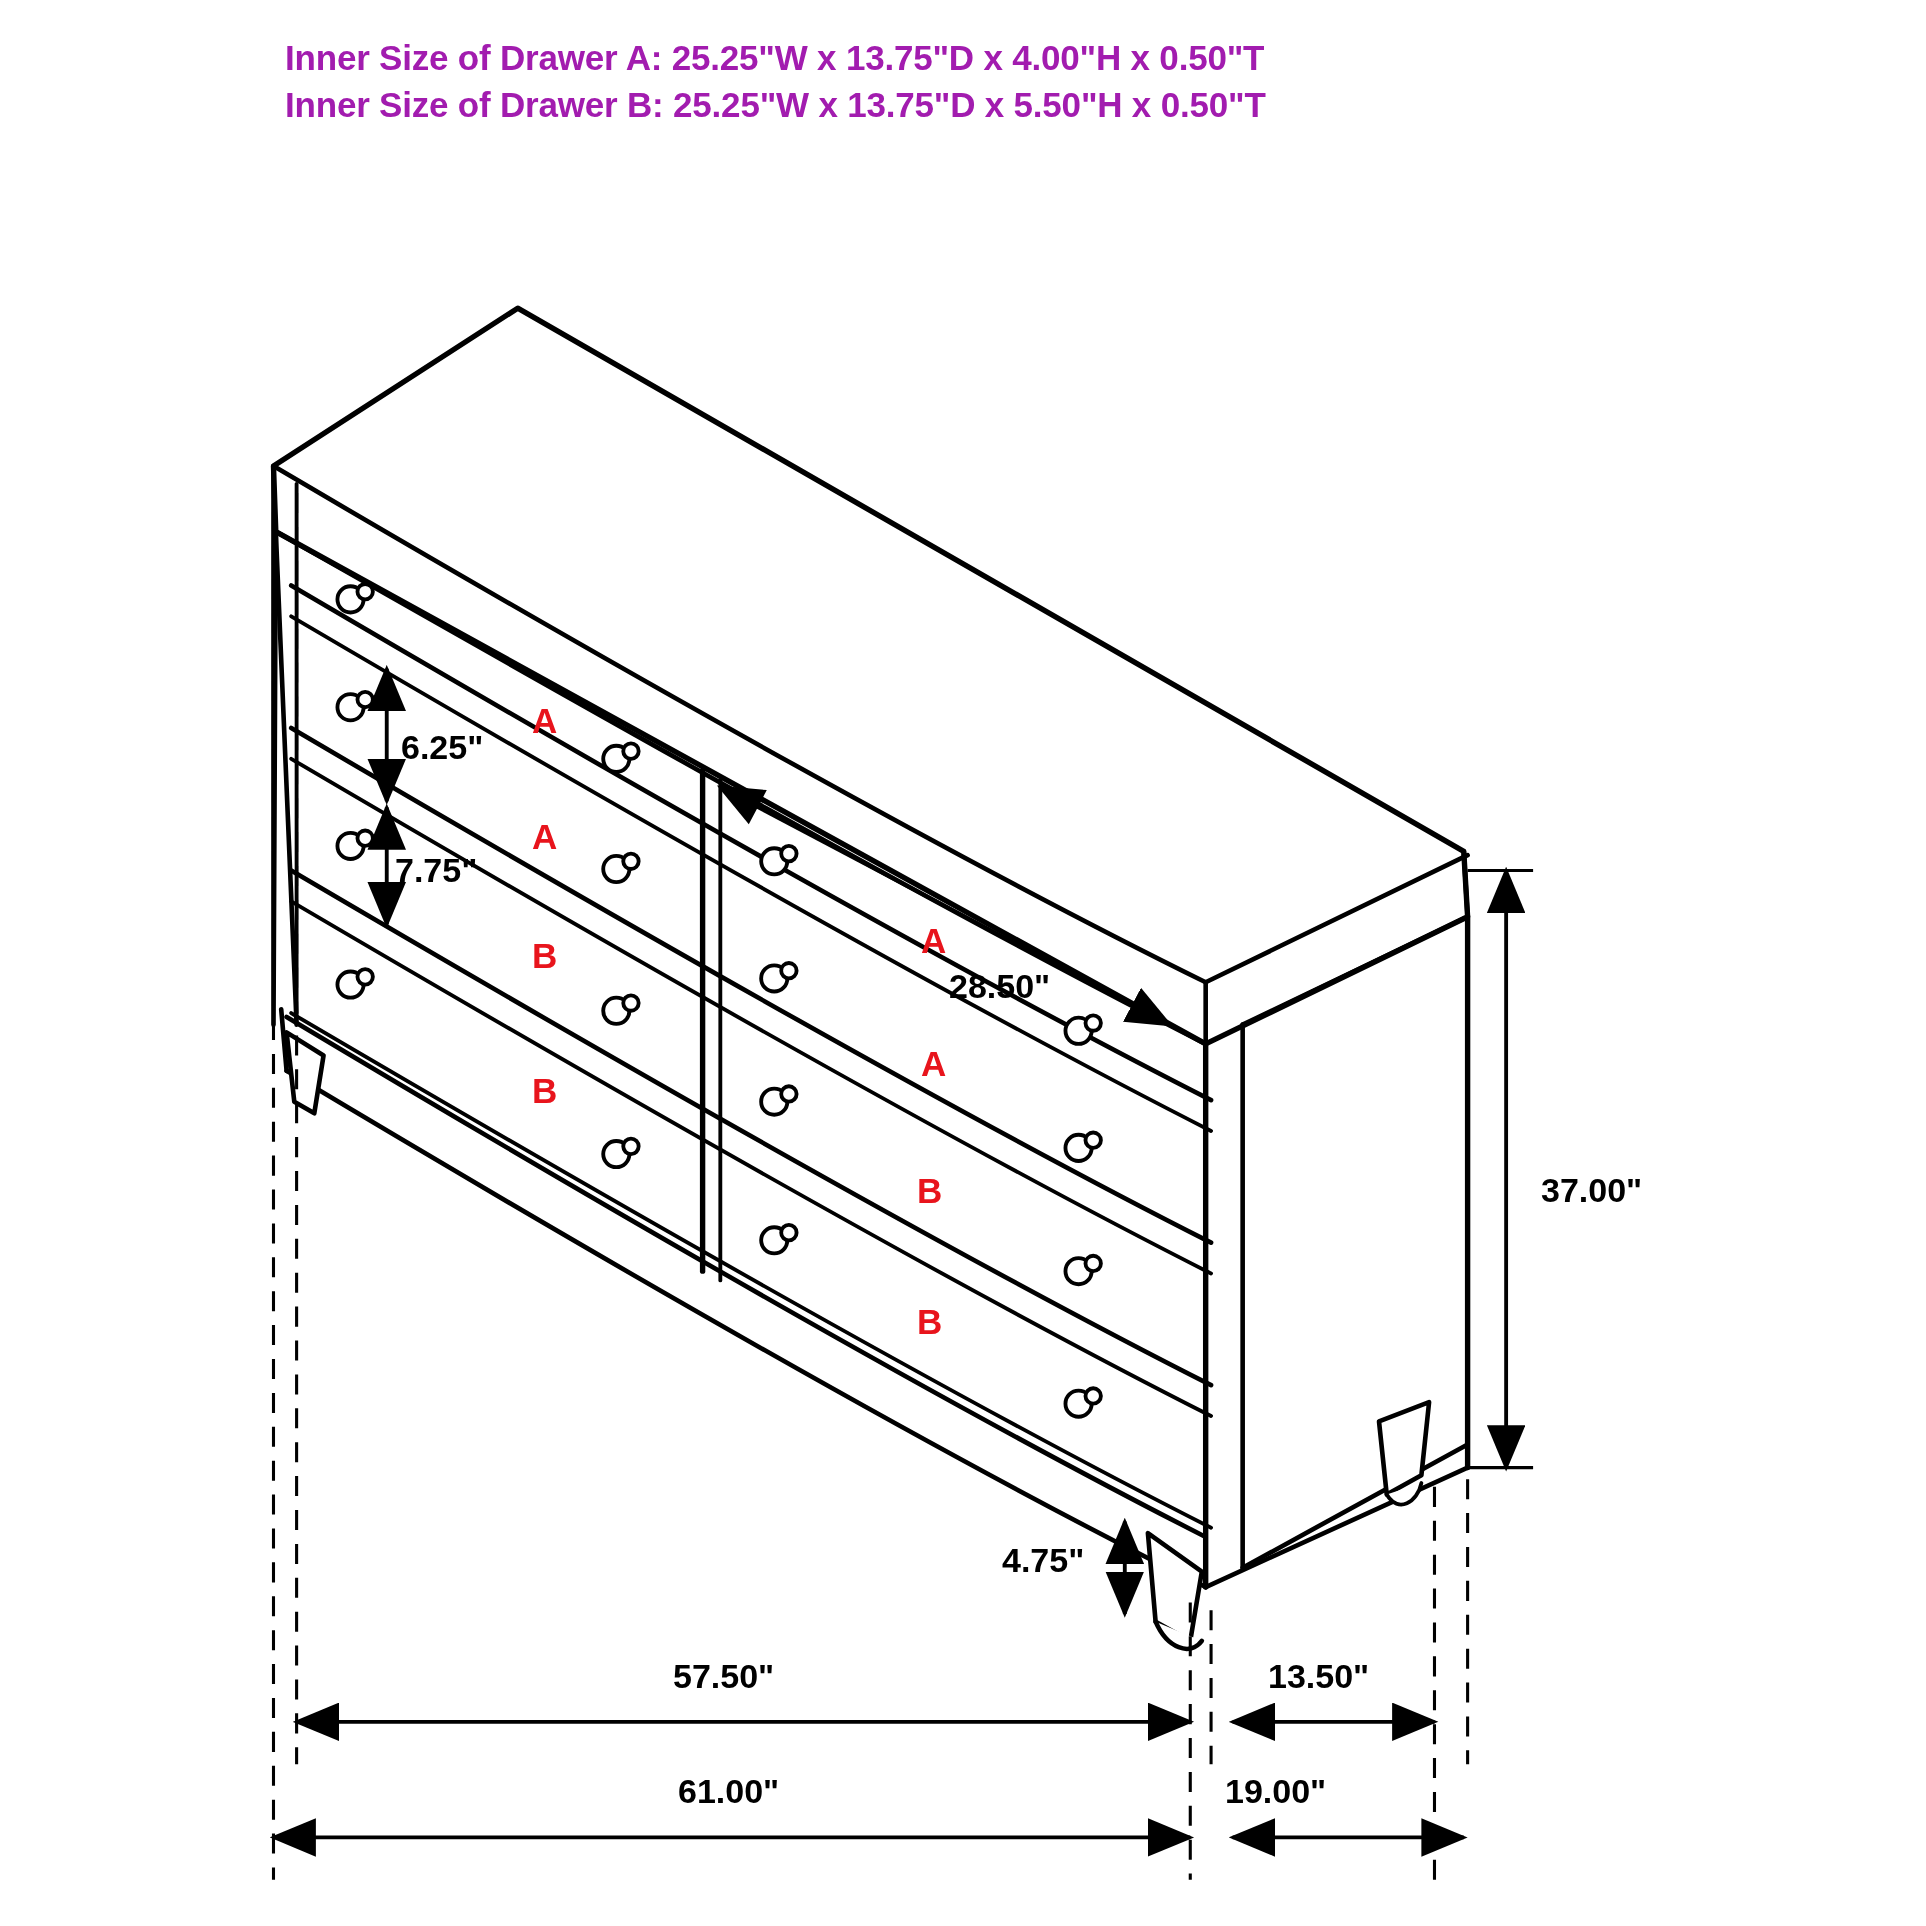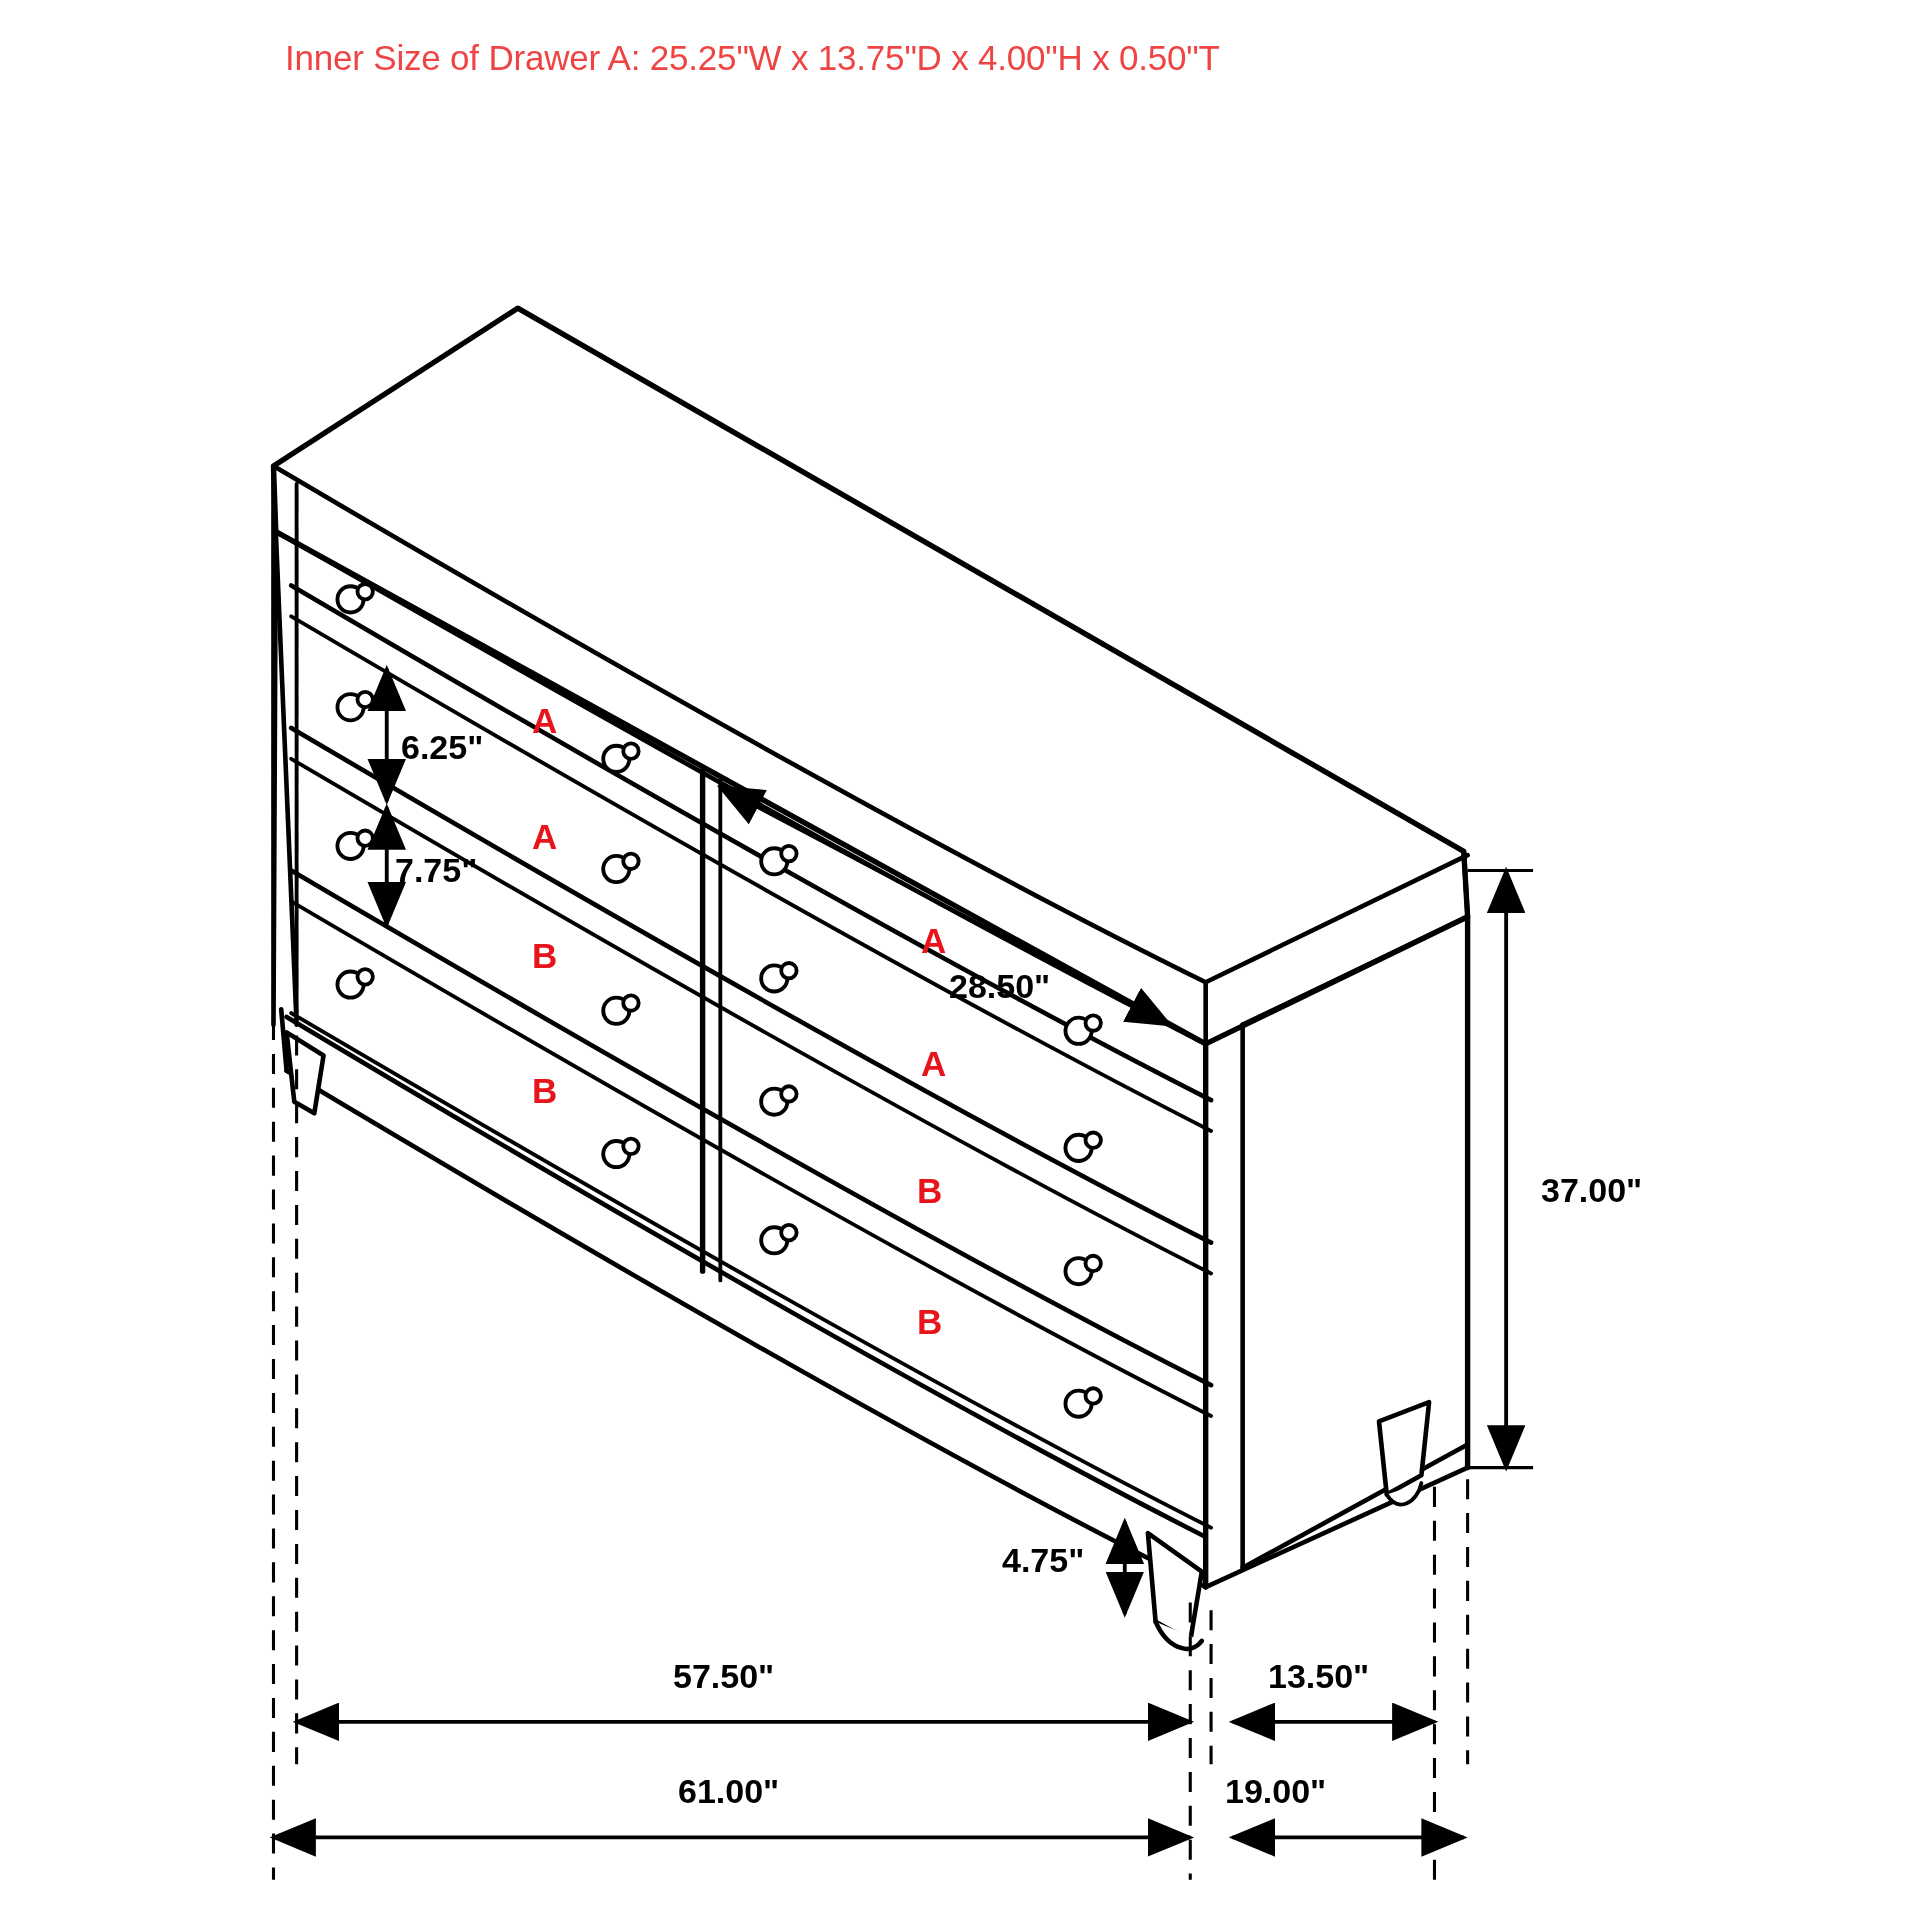--- a/index.html
+++ b/index.html
@@ -21,22 +21,22 @@
     height: 1926px;
   }
   .header-block {
     position: absolute;
     left: 285px;
     top: 34px;
     width: 1310px;
   }
   .header-line {
     font-size: 35px;
-    font-weight: normal;
-    color: #ef4444;
+    font-weight: bold;
+    color: #a21caf;
     letter-spacing: -0.2px;
     line-height: 1.35;
     white-space: nowrap;
   }
   svg#drawing {
     position: absolute;
     left: 0;
     top: 0;
     width: 1926px;
     height: 1926px;
@@ -56,20 +56,21 @@
     white-space: nowrap;
   }
 </style>
 </head>
 <body>
 
 <div id="stage">
 
   <div class="header-block">
     <div class="header-line">Inner Size of Drawer A: 25.25"W x 13.75"D x 4.00"H x 0.50"T</div>
+    <div class="header-line">Inner Size of Drawer B: 25.25"W x 13.75"D x 5.50"H x 0.50"T</div>
   </div>
 
   <svg id="drawing" viewBox="0 0 2500 2500">
     <defs>
       <marker id="arrHead" markerWidth="14" markerHeight="14" refX="11" refY="5" orient="auto" markerUnits="strokeWidth">
         <path d="M0,0 L12,5 L0,10 z" fill="#000"></path>
       </marker>
       <marker id="arrTail" markerWidth="14" markerHeight="14" refX="1" refY="5" orient="auto" markerUnits="strokeWidth">
         <path d="M12,0 L0,5 L12,10 z" fill="#000"></path>
       </marker>

